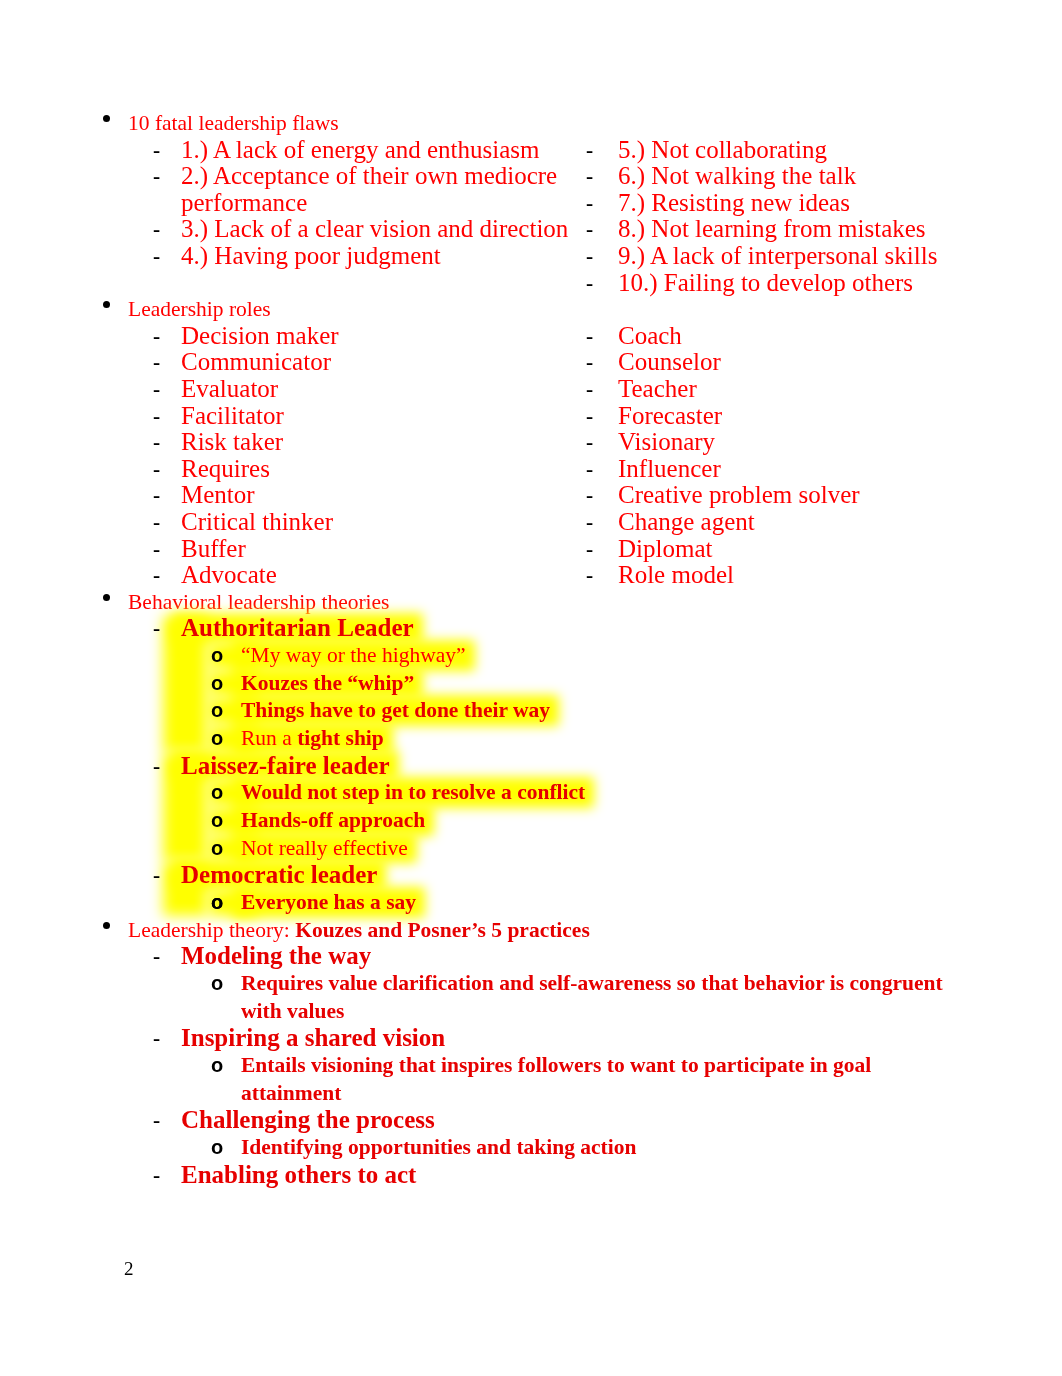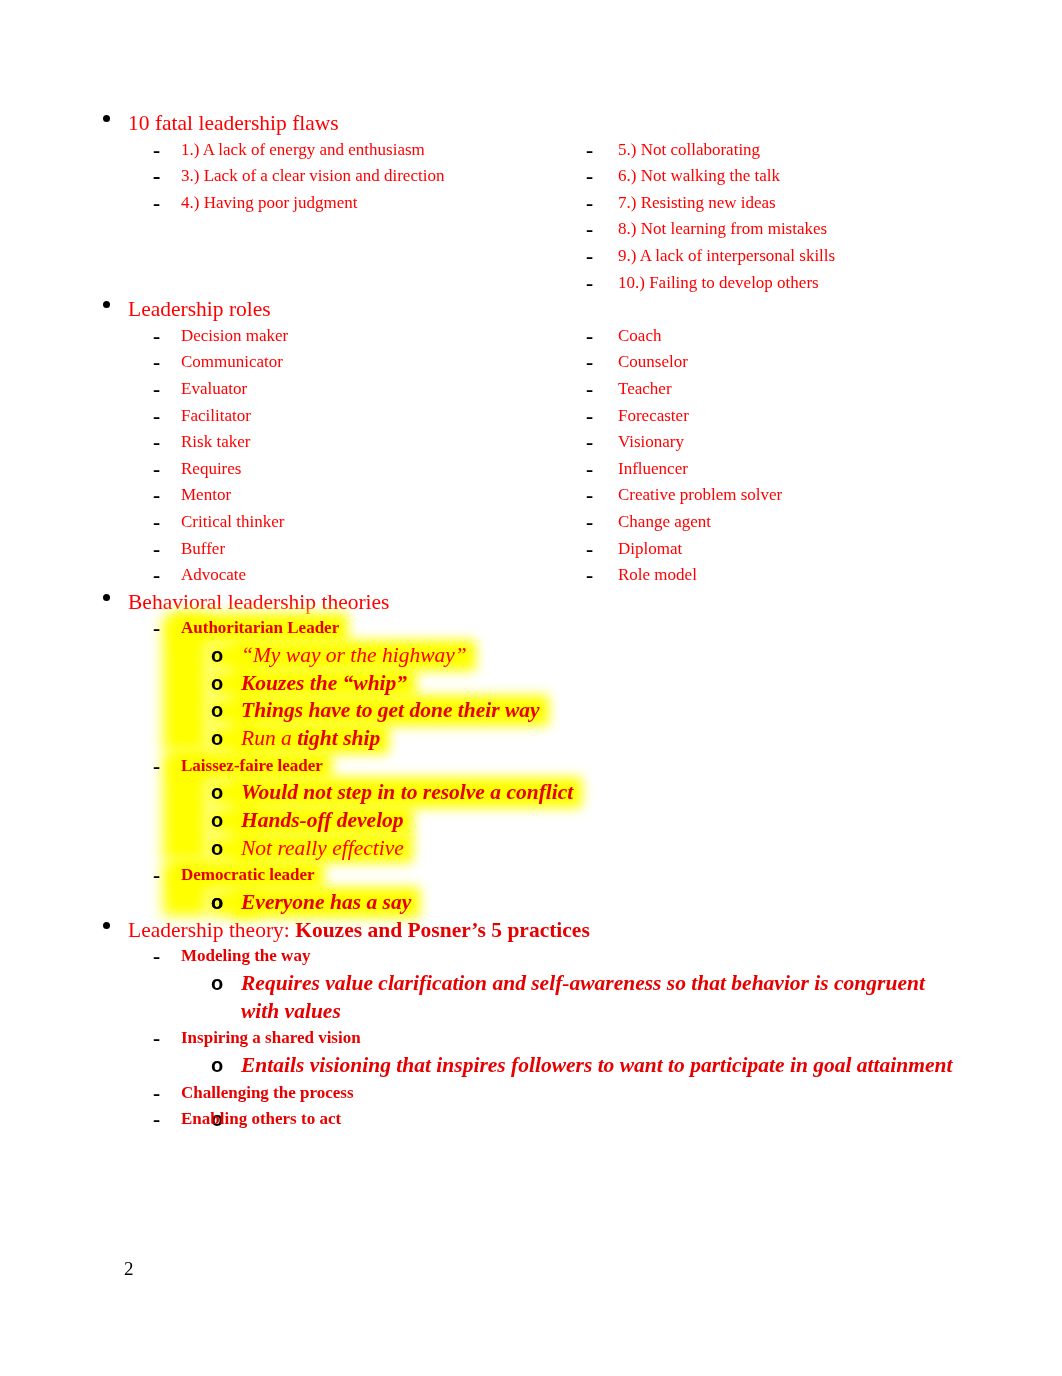--- a/index.html
+++ b/index.html
@@ -63,21 +63,21 @@
     position: absolute;
     left: 0px;
     top: 0;
     color: #000000;
     font-size: 21.5px;
     line-height: 26.6px;
     font-weight: bold;
   }
   .l2text {
     color: #ff0000;
-    font-size: 17px;
+    font-size: 25px;
     line-height: 26.6px;
   }
 
   ul.lvl3 {
     list-style: none;
     margin: 0;
     padding: 0 0 0 28px;
   }
   li.b3 {
     position: relative;
@@ -91,21 +91,20 @@
     color: #000000;
     font-size: 20px;
     line-height: 27.7px;
     font-weight: bold;
     font-family: "Liberation Sans", sans-serif;
   }
   .l3text {
     color: #ff0000;
     font-size: 21.5px;
     line-height: 27.7px;
-    font-style: italic;
   }
 
   
   .cols {
     display: flex;
     align-items: flex-start;
   }
   .col-left  { width: 452px; flex: 0 0 452px; }
   .col-right { flex: 1 1 auto; }
   .col-right ul.lvl2 { padding-left: 0; }
@@ -181,20 +180,21 @@
       <div class="l1text">10 fatal leadership flaws</div>
       <div class="cols">
         <div class="col-left">
           <ul class="lvl2">
             <li class="b2">
               <span class="marker-dash">-</span>
               <span class="l2text">1.) A lack of energy and enthusiasm</span>
             </li>
             <li class="b2">
               <span class="marker-dash">-</span>
+              <span class="l2text">2.) Acceptance of their own mediocre performance</span>
             </li>
             <li class="b2">
               <span class="marker-dash">-</span>
               <span class="l2text">3.) Lack of a clear vision and direction</span>
             </li>
             <li class="b2">
               <span class="marker-dash">-</span>
               <span class="l2text">4.) Having poor judgment</span>
             </li>
           </ul>
@@ -357,21 +357,21 @@
         <li class="b2 hl-row">
           <span class="marker-dash">-</span>
           <span class="l2text hl"><span class="bold darkred hltext">Laissez-faire leader</span></span>
           <ul class="lvl3">
             <li class="b3 hl-row o-row">
               <span class="marker-o">o</span>
               <span class="l3text hl"><span class="bold darkred hltext">Would not step in to resolve a conflict</span></span>
             </li>
             <li class="b3 hl-row o-row">
               <span class="marker-o">o</span>
-              <span class="l3text hl"><span class="bold darkred hltext">Hands-off develop</span></span>
+              <span class="l3text hl"><span class="bold darkred hltext">Hands-off approach</span></span>
             </li>
             <li class="b3 hl-row o-row">
               <span class="marker-o">o</span>
               <span class="l3text hl"><span class="hltext">Not really effective</span></span>
             </li>
           </ul>
         </li>
 
         <li class="b2 hl-row">
           <span class="marker-dash">-</span>
@@ -417,20 +417,21 @@
             </li>
           </ul>
         </li>
 
         <li class="b2">
           <span class="marker-dash">-</span>
           <span class="l2text bold darkred">Challenging the process</span>
           <ul class="lvl3">
             <li class="b3">
               <span class="marker-o">o</span>
+              <span class="l3text bold darkred">Identifying opportunities and taking action</span>
             </li>
           </ul>
         </li>
 
         <li class="b2">
           <span class="marker-dash">-</span>
           <span class="l2text bold darkred">Enabling others to act</span>
         </li>
 
       </ul>

